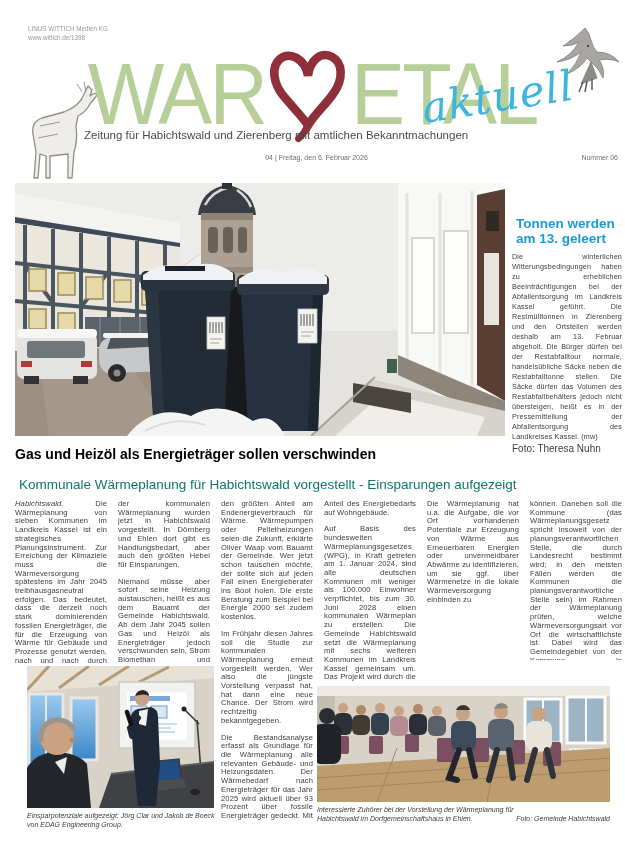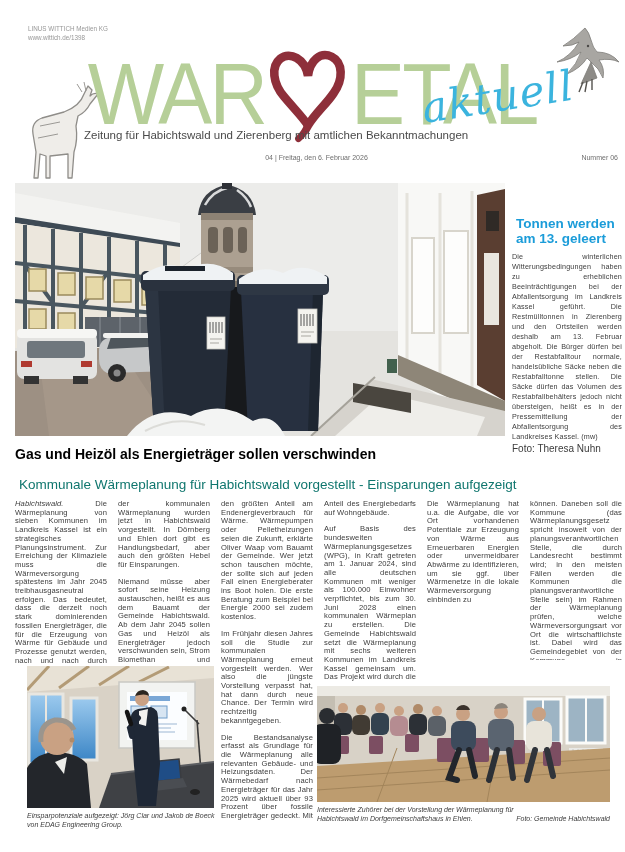--- a/index.html
+++ b/index.html
@@ -242,21 +242,21 @@
   <section class="body-cols">
     <div class="tcol c1">
       <p><em>Habichtswald.</em> <span>Die Wärmeplanung von sieben Kommunen im Landkreis Kassel ist ein strategisches Planungsinstrument. Zur Erreichung der Klimaziele muss die Wärmeversorgung spätestens im Jahr 2045 treibhausgasneutral erfolgen. Das bedeutet, dass die derzeit noch stark dominierenden fossilen Energieträger, die für die Erzeugung von Wärme für Gebäude und Prozesse genutzt werden, nach und nach durch Erneuerbare Energien ersetzt werden müssen. Die Ergebnisse</span></p>
     </div>
     <div class="tcol c2">
         <p>der kommunalen Wärmeplanung wurden jetzt in Habichtswald vorgestellt. In Dörnberg und Ehlen dort gibt es Handlungsbedarf, aber auch den größten Hebel für Einsparungen.</p>
         <p>Niemand müsse aber sofort seine Heizung austauschen, heißt es aus dem Bauamt der Gemeinde Habichtswald. Ab dem Jahr 2045 sollen Gas und Heizöl als Energieträger jedoch verschwunden sein, Strom Biomethan und Nahwärme stellen dann</p>
       </div>
     <div class="tcol c3">
         <p>den größten Anteil am Endenergieverbrauch für Wärme. Wärmepumpen oder Pelletheizungen seien die Zukunft, erklärte Oliver Waap vom Bauamt der Gemeinde. Wer jetzt schon tauschen möchte, der sollte sich auf jeden Fall einen Energieberater ins Boot holen. Die erste Beratung zum Beispiel bei Energie 2000 sei zudem kostenlos.</p>
-        <p>Im Frühjahr diesen Jahres soll die Studie zur kommunalen Wärmeplanung erneut vorgestellt werden. Wer also die jüngste Vorstellung verpasst hat, hat dann durch neue Chance. Der Termin wird rechtzeitig bekanntgegeben.</p>
+        <p>Im Frühjahr diesen Jahres soll die Studie zur kommunalen Wärmeplanung erneut vorgestellt werden. Wer also die jüngste Vorstellung verpasst hat, hat dann eine neue Chance. Der Strom wird rechtzeitig bekanntgegeben.</p>
         <p>Die Bestandsanalyse erfasst als Grundlage für die Wärmeplanung alle relevanten Gebäude- und Heizungsdaten. Der Wärmebedarf nach Energieträger für das Jahr 2025 wird aktuell über 93 Prozent über fossile Energieträger gedeckt. Mit 43 Gigawattstunden (GWh) entfällt der größte</p>
       </div>
     <div class="tcol c4">
         <p>Anteil des Energiebedarfs auf Wohngebäude.</p>
         <p>Auf Basis des bundesweiten Wärmeplanungsgesetzes (WPG), in Kraft getreten am 1. Januar 2024, sind alle deutschen Kommunen mit weniger als 100.000 Einwohner verpflichtet, bis zum 30. Juni 2028 einen kommunalen Wärmeplan zu erstellen. Die Gemeinde Habichtswald setzt die Wärmeplanung mit sechs weiteren Kommunen im Landkreis Kassel gemeinsam um. Das Projekt wird durch die aus-</p>
       </div>
     <div class="tcol c5">
         <p>Die Wärmeplanung hat u.a. die Aufgabe, die vor Ort vorhandenen Potentiale zur Erzeugung von Wärme aus Erneuerbaren Energien oder unvermeidbarer Abwärme zu identifizieren, um sie ggf. über Wärmenetze in die lokale Wärmeversorgung einbinden zu</p>
       </div>
     <div class="tcol c6">

